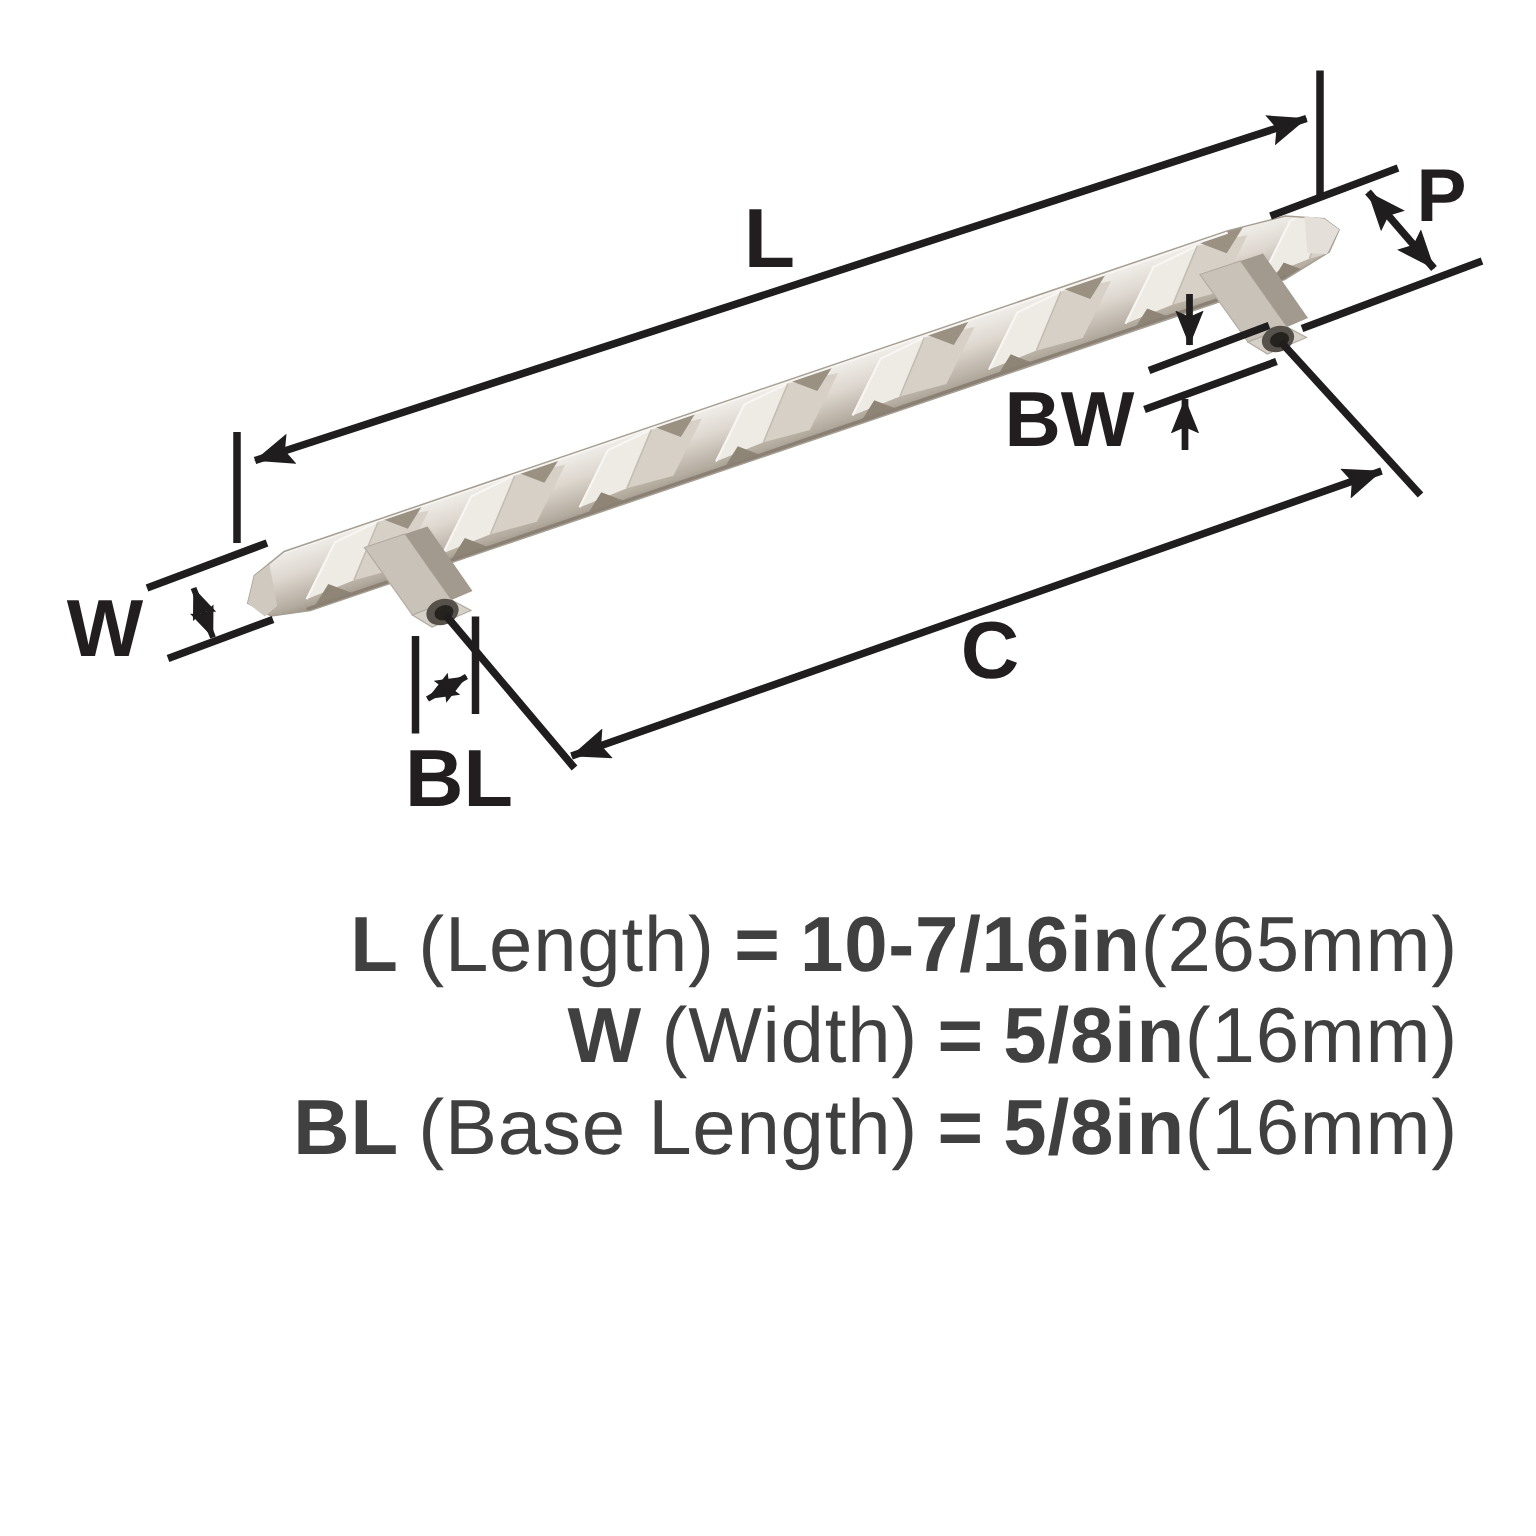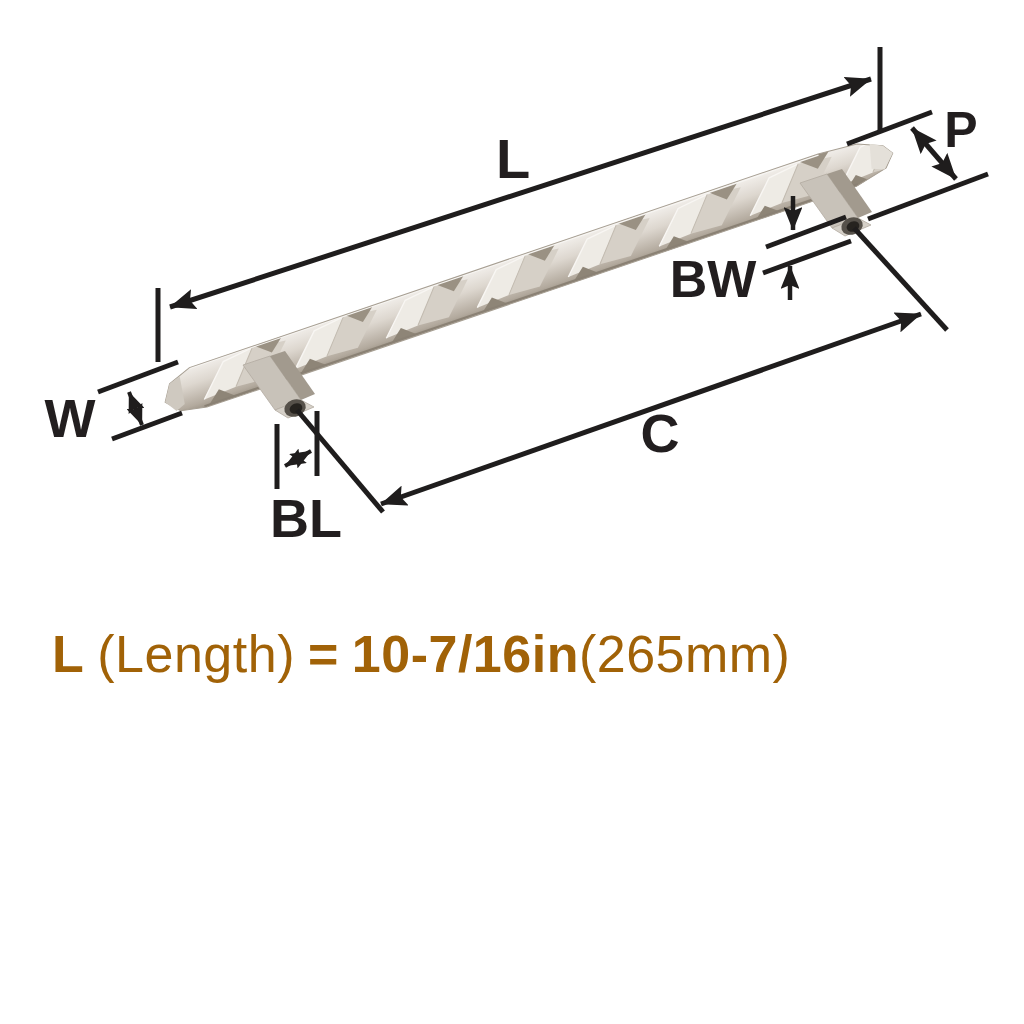--- a/index.html
+++ b/index.html
@@ -6,22 +6,22 @@
   .stage{
     position:relative;width:1024px;height:1024px;background:#ffffff;
     font-family:"Liberation Sans",sans-serif;overflow:hidden;
   }
   .diagram-svg{position:absolute;left:0;top:0;width:1024px;height:1024px;}
   .dim-label{
     font-family:"Liberation Sans",sans-serif;
     font-weight:700;fill:#221e1f;
   }
   .specs{
-    position:absolute;left:52px;top:624px;width:920px;
-    text-align:left;color:#a16207;
+    position:absolute;left:52px;top:600px;width:920px;
+    text-align:right;color:#404040;
     font-size:52px;line-height:61px;letter-spacing:.5px;white-space:nowrap;
   }
   .spec-row span{display:inline;}
   .spec-row .gap{margin-right:13px;}
   .b{font-weight:700;}
   .r{font-weight:400;}
 </style>
 </head>
 <body>
 
@@ -120,15 +120,17 @@
     <text class="dim-label" x="513" y="178" font-size="56" text-anchor="middle">L</text>
     <text class="dim-label" x="961" y="147" font-size="50" text-anchor="middle">P</text>
     <text class="dim-label" x="713" y="297" font-size="52" text-anchor="middle">BW</text>
     <text class="dim-label" x="70" y="437" font-size="54" text-anchor="middle">W</text>
     <text class="dim-label" x="660" y="452" font-size="54" text-anchor="middle">C</text>
     <text class="dim-label" x="306" y="537" font-size="54" text-anchor="middle">BL</text>
   </svg>
 
   <div class="specs">
     <div class="spec-row"><span class="b gap">L</span><span class="r gap">(Length)</span><span class="b gap">=</span><span class="b">10-7/16in</span><span class="r">(265mm)</span></div>
+    <div class="spec-row"><span class="b gap">W</span><span class="r gap">(Width)</span><span class="b gap">=</span><span class="b">5/8in</span><span class="r">(16mm)</span></div>
+    <div class="spec-row"><span class="b gap">BL</span><span class="r gap">(Base Length)</span><span class="b gap">=</span><span class="b">5/8in</span><span class="r">(16mm)</span></div>
   </div>
 
 </div>
 
 </body></html>

